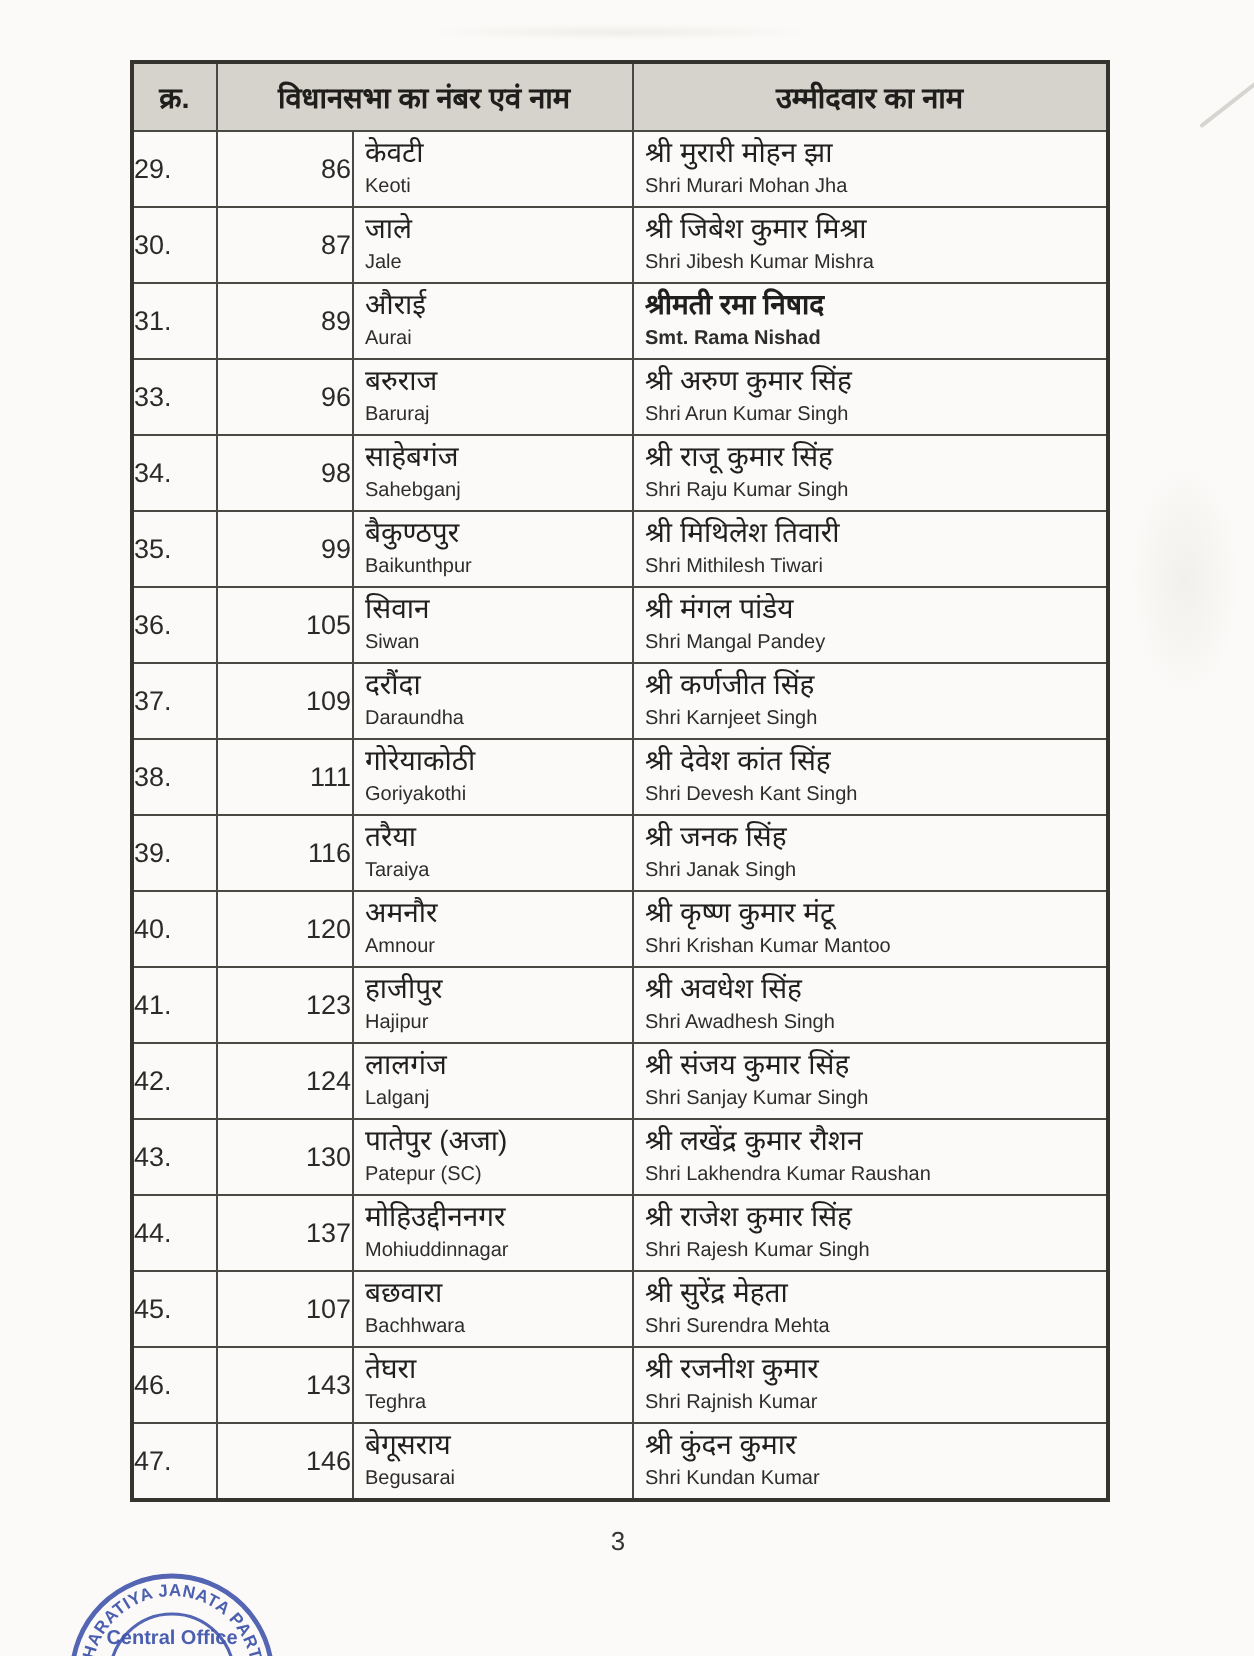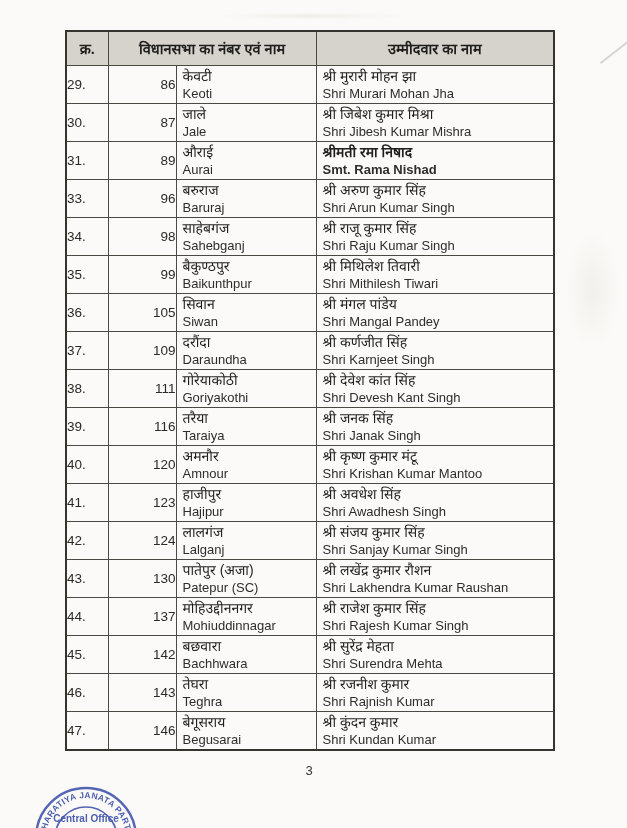--- a/index.html
+++ b/index.html
@@ -42,21 +42,21 @@
     font-size:14.5px;font-weight:bold;
     text-align:center;vertical-align:middle;
     border-bottom:2px solid #35342f;
     color:#1f1e1c;
   }
   .body-row td{height:36.7px;vertical-align:middle;}
   .c-serial{font-size:13.5px;}
   .c-number{text-align:right;font-size:13.5px;}
   .c-name,.c-cand{padding:1px 4px 1px 6px !important;margin-top:26px;}
   .hi{font-size:14px;line-height:19px;color:#201f1d;white-space:nowrap;}
-  .en{font-size:13px;line-height:16px;color:#2e2d2b;white-space:nowrap;}
+  .en{font-size:10px;line-height:16px;color:#2e2d2b;white-space:nowrap;}
   .bold{font-weight:bold;}
 
   #page-number{
     position:absolute;left:65px;top:763px;width:488px;
     text-align:center;font-size:13px;color:#363534;
   }
 
   .stamp{position:absolute;left:33px;top:785px;width:106px;height:106px;}
   .stamp text{font-family:"Liberation Sans","DejaVu Sans",sans-serif;}
 </style>
@@ -273,21 +273,21 @@
       <div class="en">Mohiuddinnagar</div>
     </td>
     <td class="c-cand">
       <div class="hi cand">श्री राजेश कुमार सिंह</div>
       <div class="en cand">Shri Rajesh Kumar Singh</div>
     </td>
   </tr>
 
   <tr class="body-row">
     <td class="c-serial"><span>45.</span></td>
-    <td class="c-number"><span>142</span></td>
+    <td class="c-number"><span>107</span></td>
     <td class="c-name">
       <div class="hi">बछवारा</div>
       <div class="en">Bachhwara</div>
     </td>
     <td class="c-cand">
       <div class="hi cand">श्री सुरेंद्र मेहता</div>
       <div class="en cand">Shri Surendra Mehta</div>
     </td>
   </tr>
 

